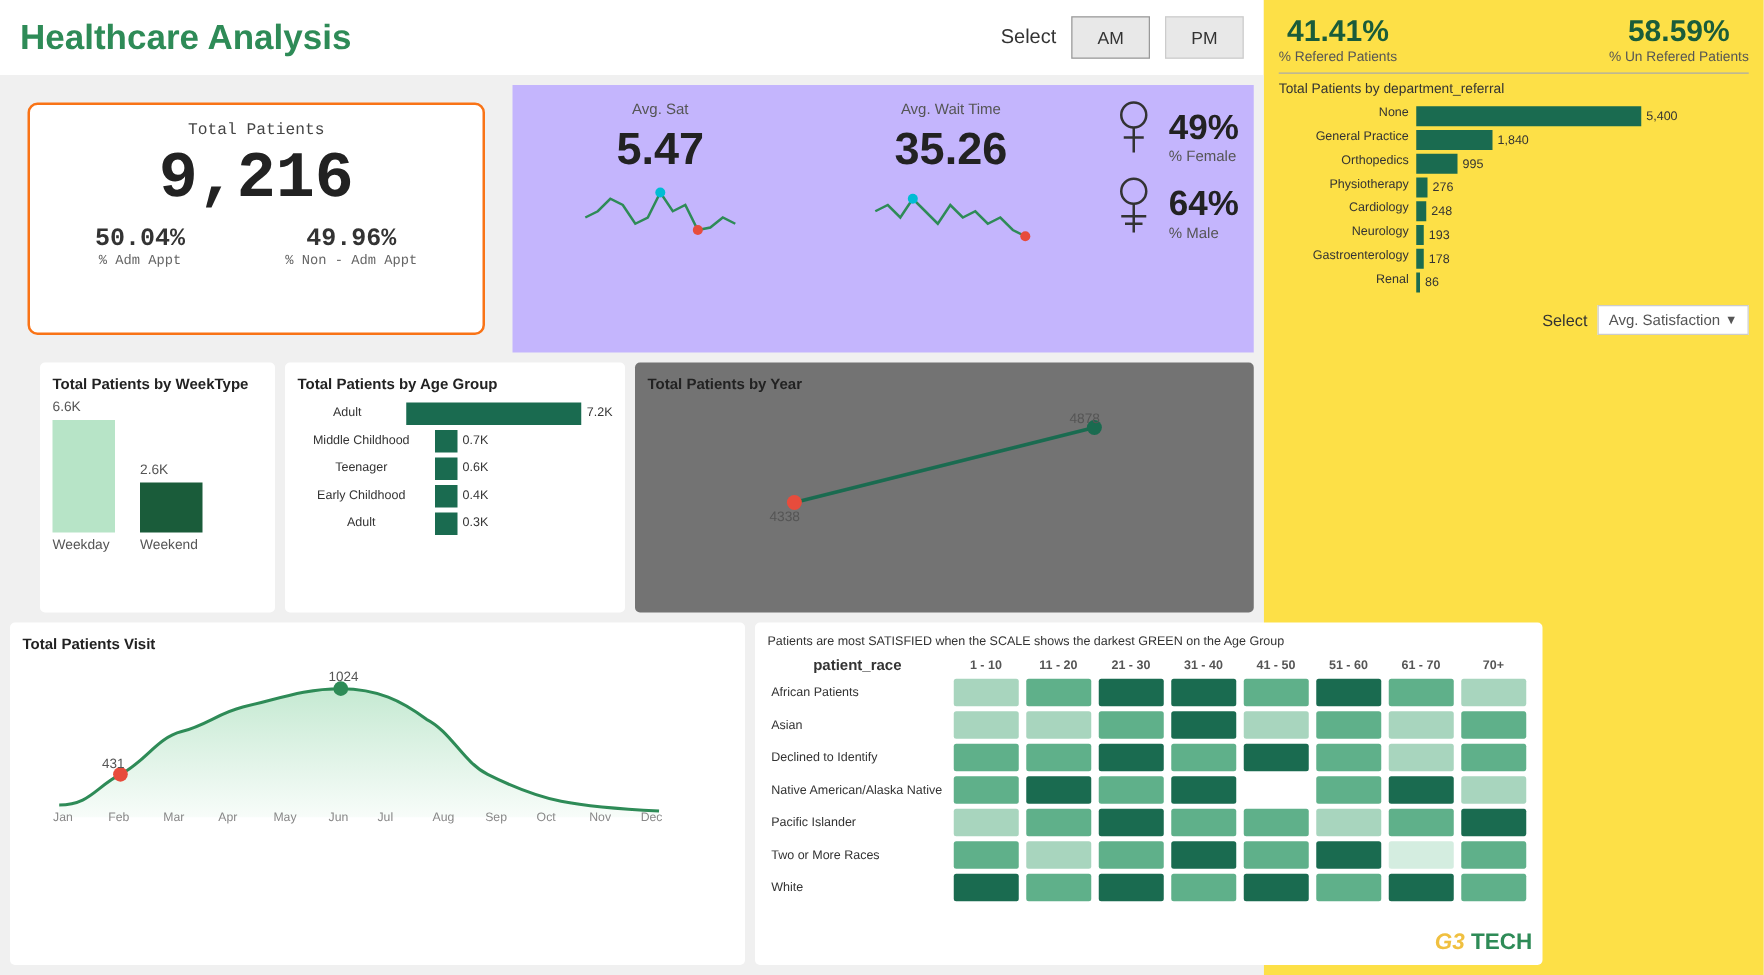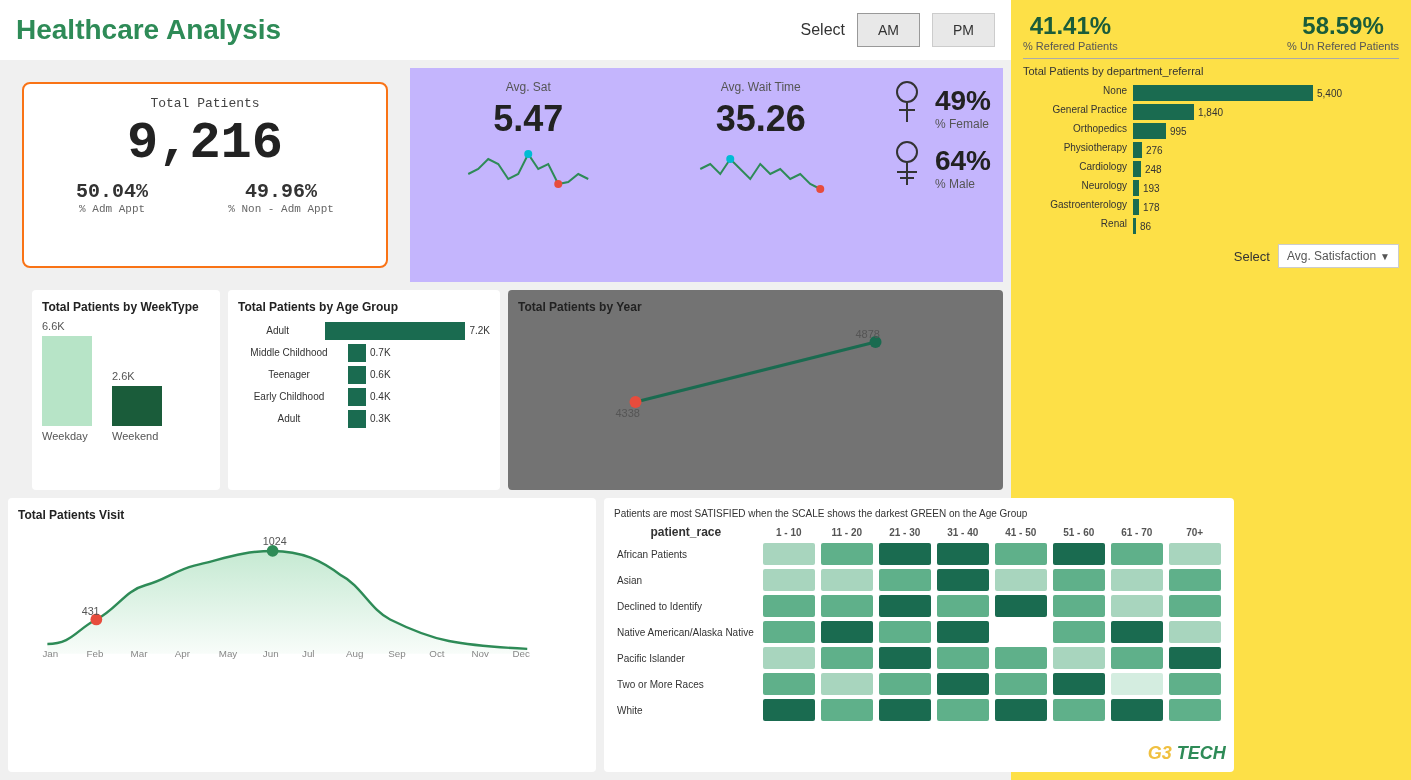--- a/index.html
+++ b/index.html
@@ -586,18 +586,18 @@
                     <div class="heat-cell" style="background: rgb(26, 107, 80);"></div>
                   </td>
                   <td>
                     <div class="heat-cell" style="background: rgb(95, 176, 138);"></div>
                   </td>
                 </tr>
               </tbody>
             </table>
           </div>
         <div class="brand">
-          <span class="brand-g3" style="color:#f0c040; font-style:italic;">G</span><span style="color:#f0c040; font-style:italic;">3</span><span class="brand-tech" style="color:#2e8b57; font-style:italic;"> TECH</span>
+          <span class="brand-g3" style="color:#f0c040; font-style:italic;">G</span><span style="color:#f0c040; font-style:italic;">3</span><span class="brand-tech" style="color:#2e8b57; "> TECH</span>
         </div>
       </div>
     </div>
   </div>
 </div>
 
 </body></html>

